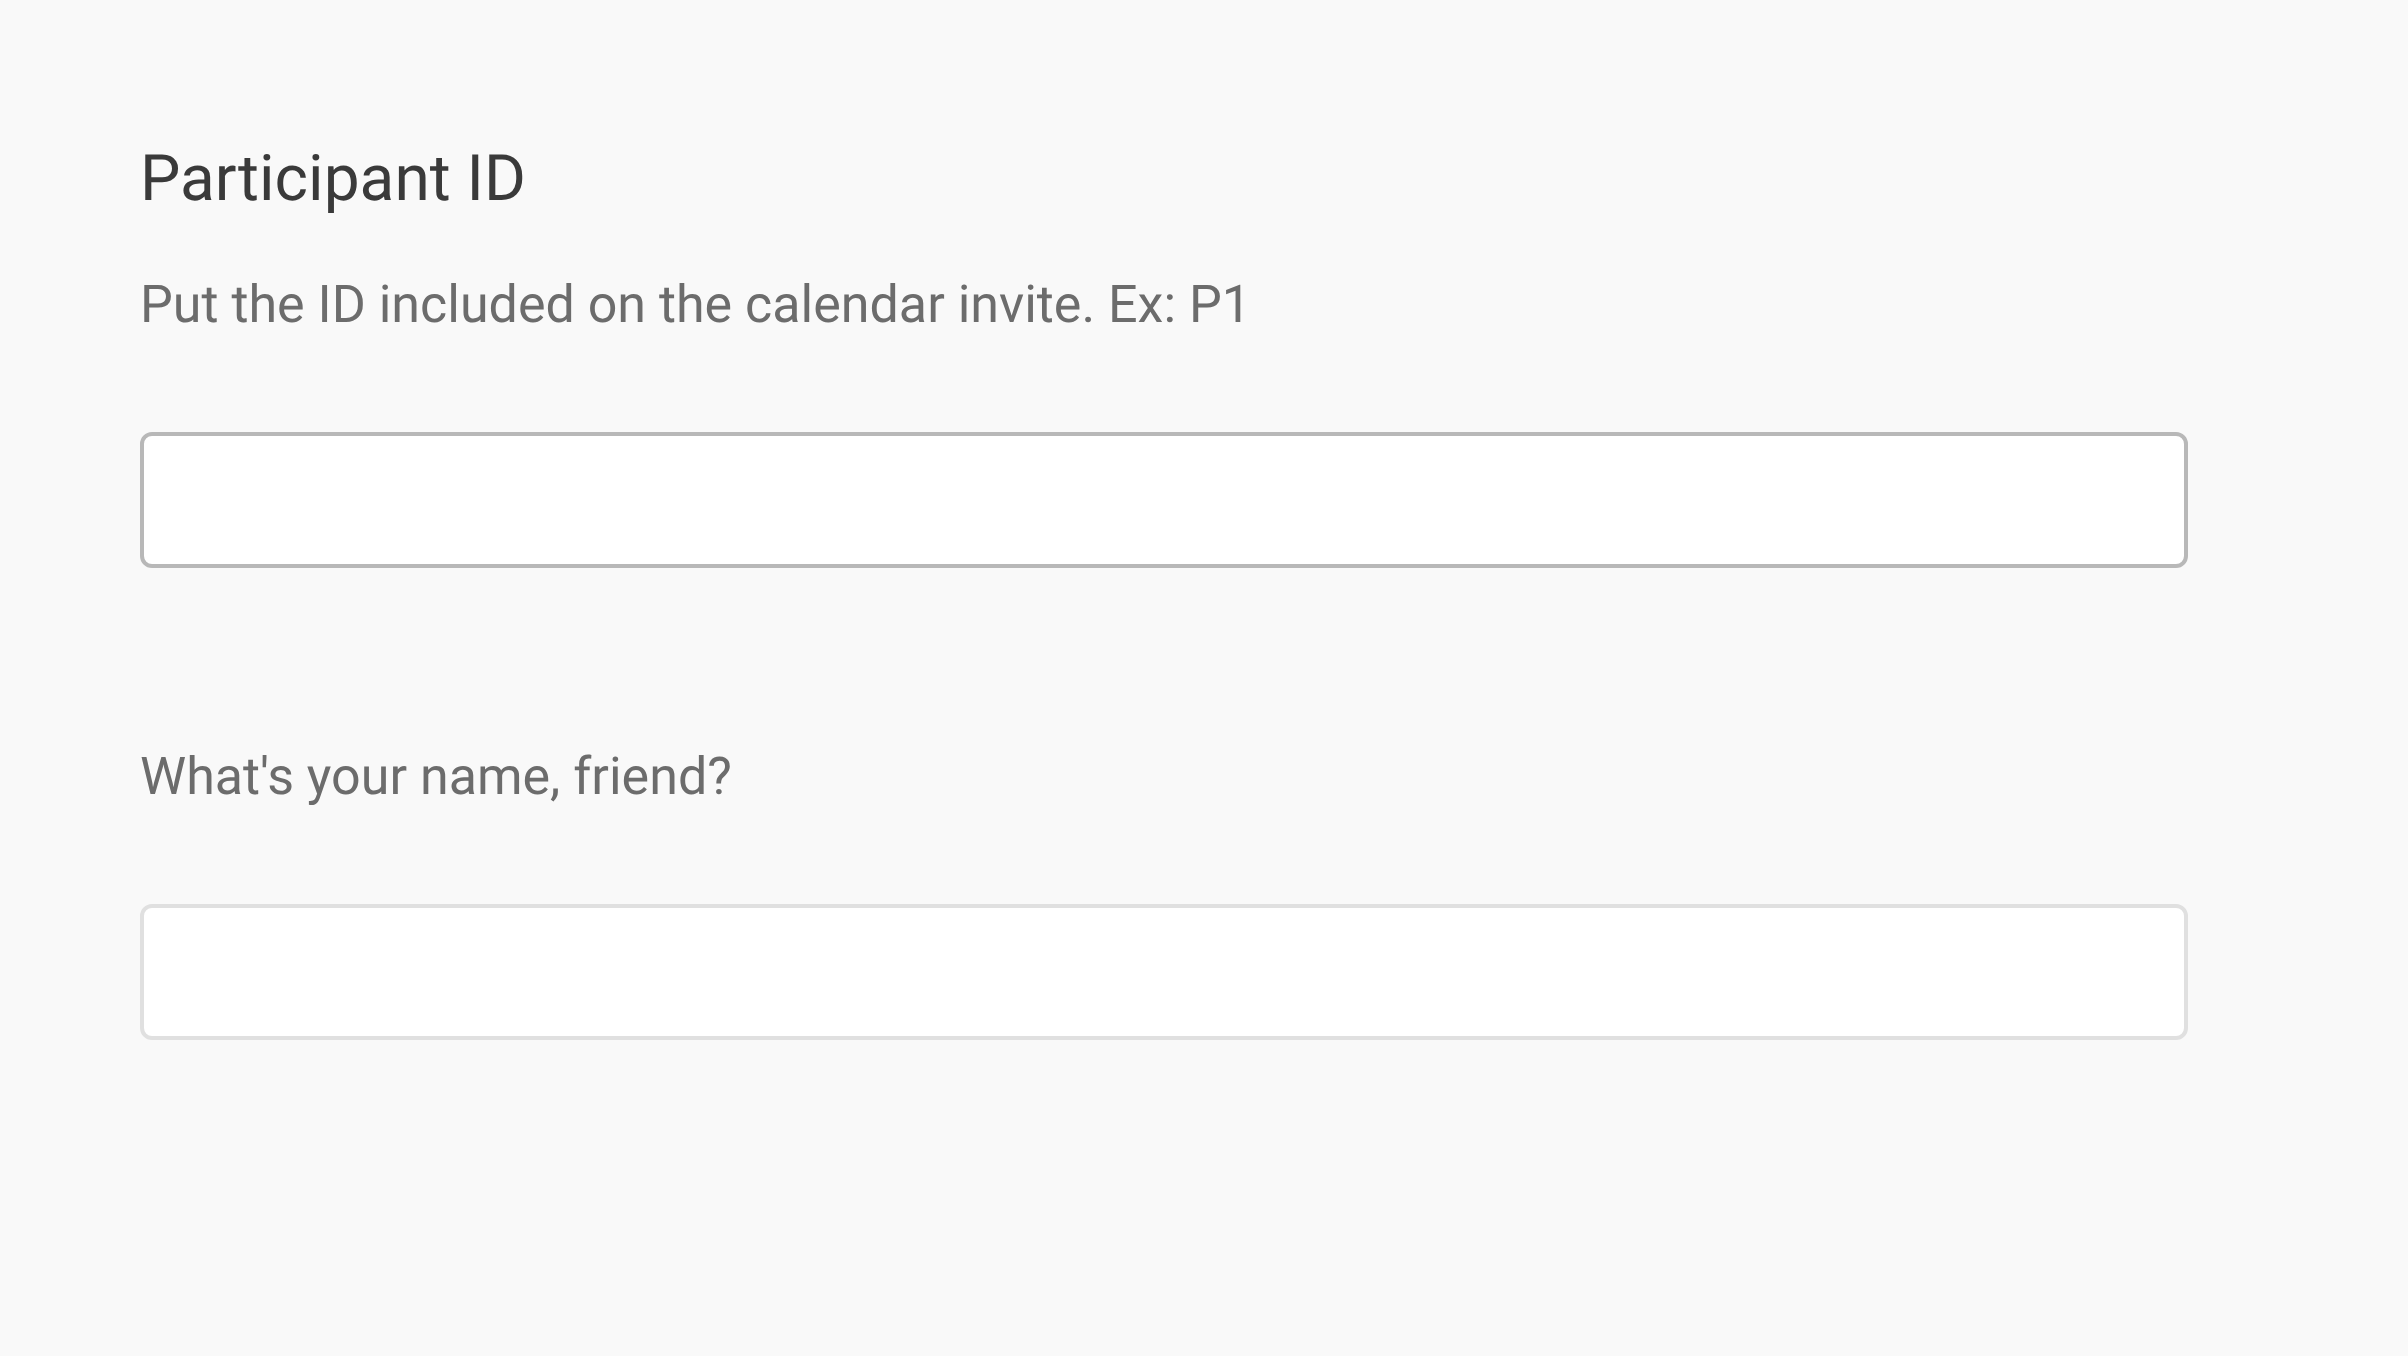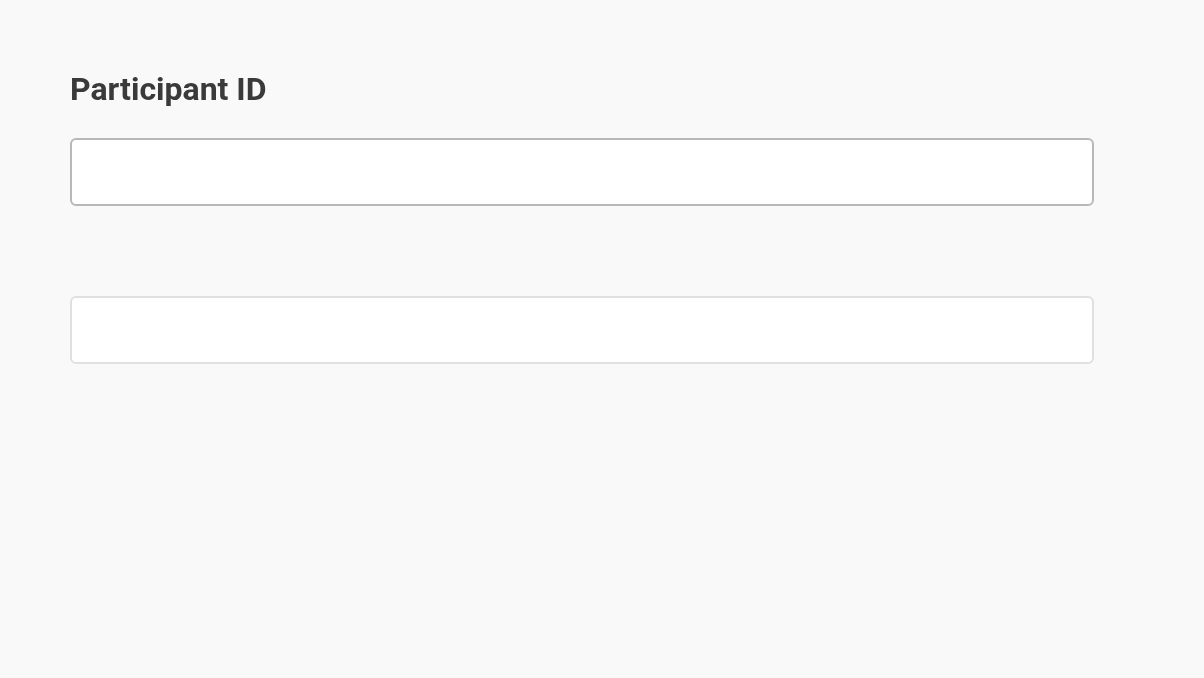--- a/index.html
+++ b/index.html
@@ -12,21 +12,21 @@
       background-color: #f9f9f9;
       padding: 70px;
       width: 1204px;
       height: 678px;
     }
     .form-group {
       margin-bottom: 90px;
     }
     .form-label {
       font-size: 32px;
-      font-weight: 700;
+      font-weight: 400;
       color: #3a3a3a;
       margin-bottom: 30px;
       display: block;
     }
     .form-description {
       font-size: 26px;
       color: #6c6c6c;
       margin-bottom: 48px;
       font-weight: 400;
     }
@@ -42,18 +42,20 @@
     }
     .form-input.secondary {
       border: 2px solid #e0e0e0;
     }
   </style>
 </head>
 <body>
 
 <div class="form-group">
   <label class="form-label">Participant ID</label>
+  <p class="form-description">Put the ID included on the calendar invite. Ex: P1</p>
   <input type="text" class="form-input" value="" style="">
 </div>
 
 <div class="form-group">
+  <p class="form-description">What's your name, friend?</p>
   <input type="text" class="form-input secondary" value="" style="">
 </div>
 
 </body></html>

